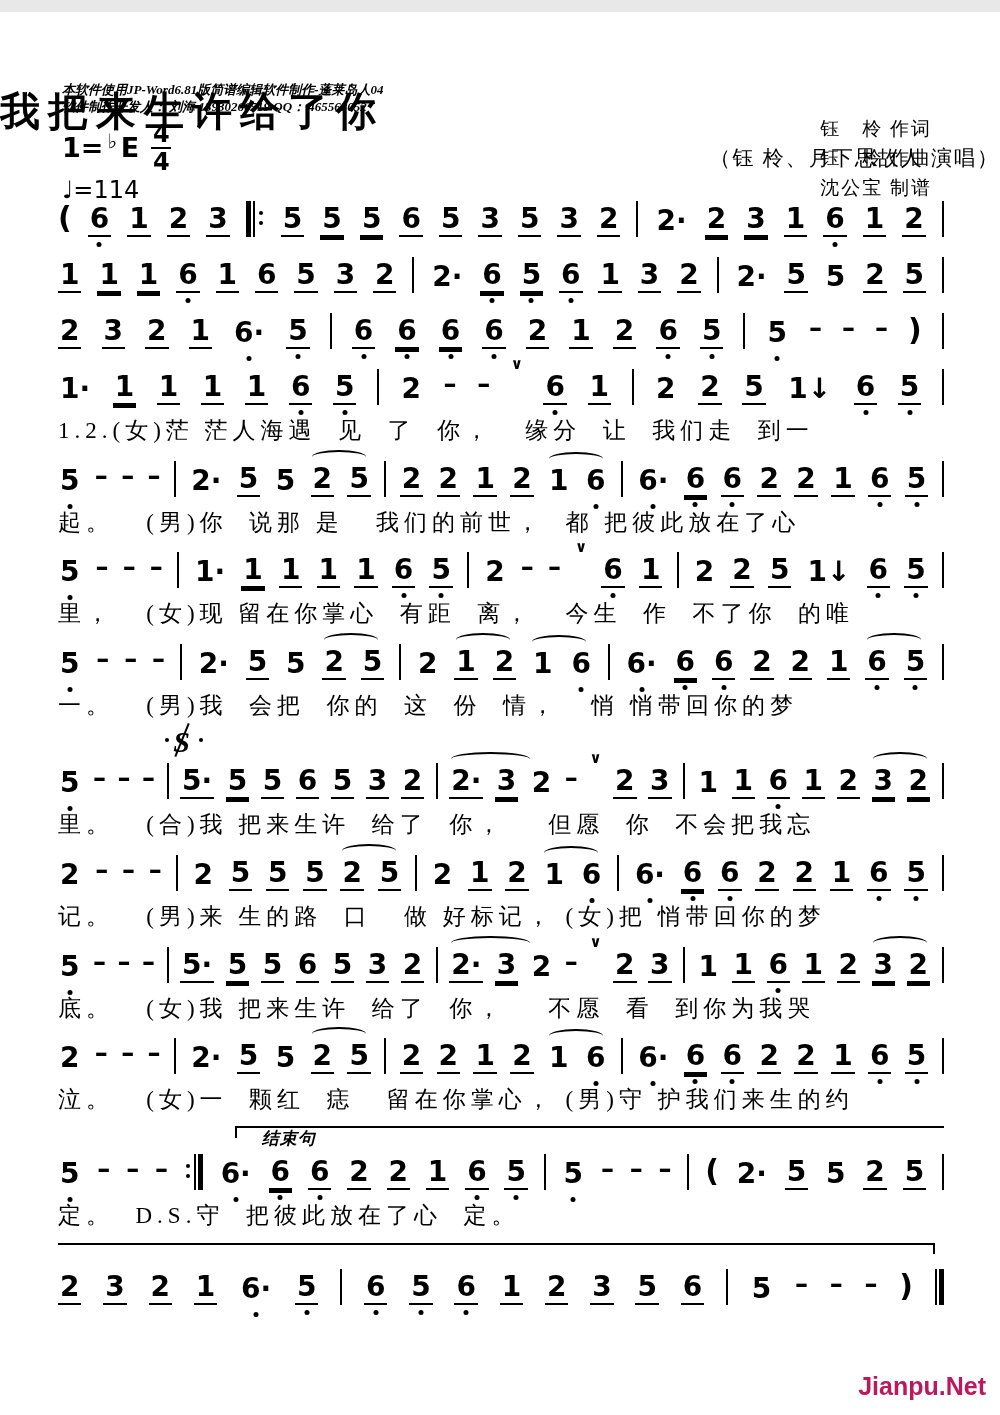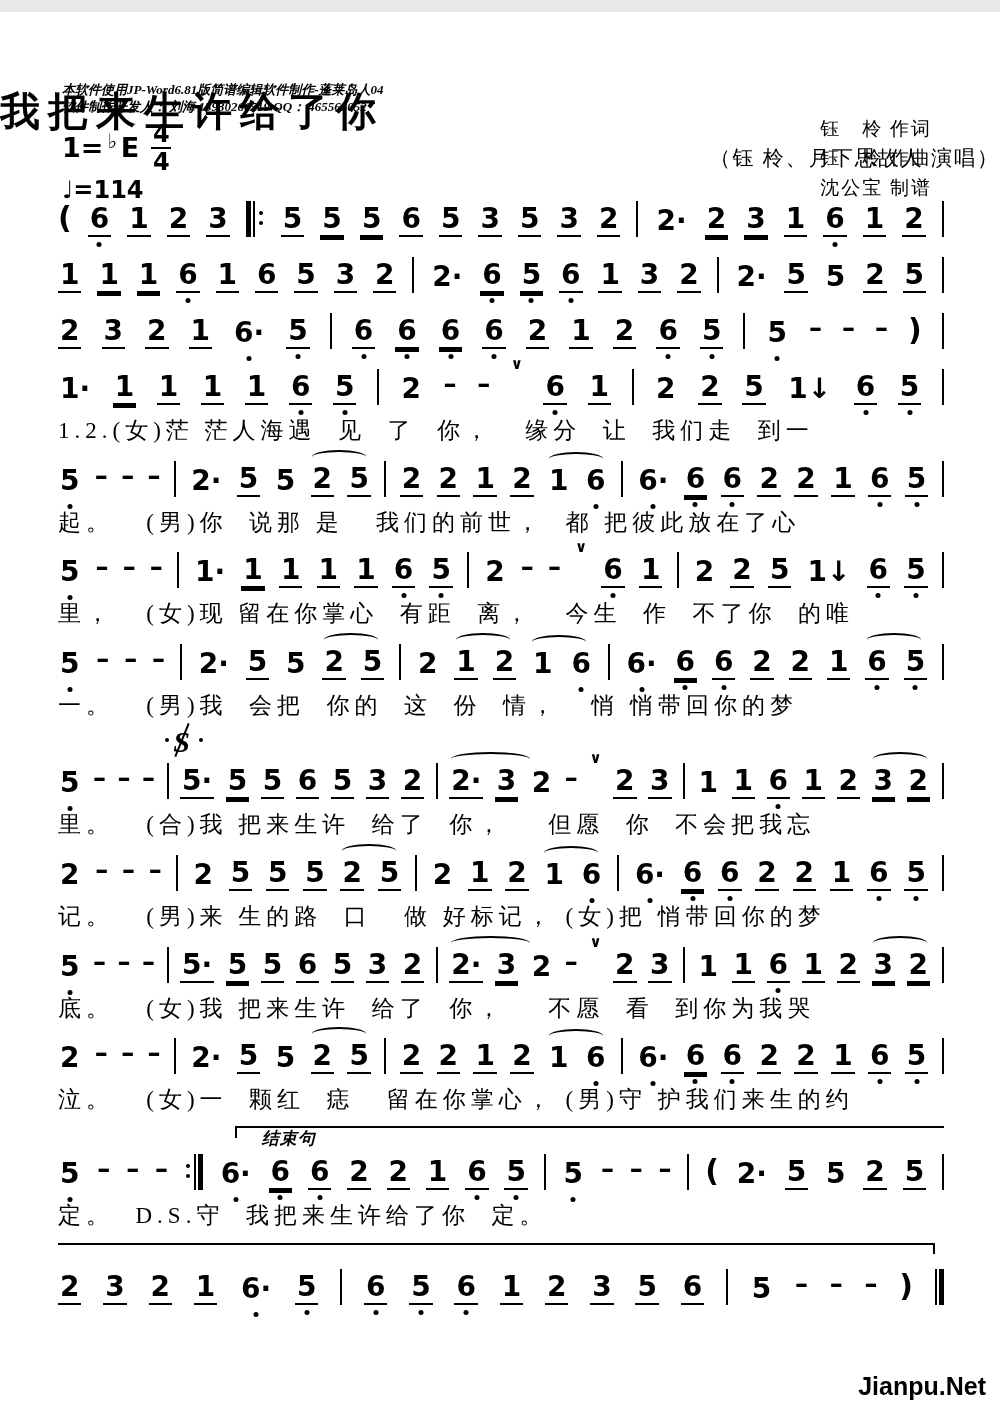--- a/index.html
+++ b/index.html
@@ -7,21 +7,21 @@
         font-family:"Liberation Serif",serif;overflow:hidden;margin:12px auto;}
   
   .head-left{position:absolute;top:70px;left:62px;width:330px;}
   .software{font-style:italic;font-weight:bold;font-size:13px;line-height:1.3;white-space:nowrap;}
   .keyline{margin-top:6px;font-weight:bold;font-size:27px;font-family:"DejaVu Sans",sans-serif;
            display:flex;align-items:center;gap:4px;line-height:1;}
   .keyline .flat{font-size:20px;position:relative;top:-7px;}
   .timesig{display:inline-flex;flex-direction:column;align-items:center;margin-left:8px;
            font-size:24px;line-height:1;font-weight:bold;}
   .timesig .tsline{width:20px;height:2px;background:#000;margin:1px 0;}
-  .tempoline{margin-top:4px;font-weight:bold;font-size:24px;font-family:"DejaVu Sans",sans-serif;line-height:1;}
+  .tempoline{margin-top:4px;font-weight:normal;font-size:24px;font-family:"DejaVu Sans",sans-serif;line-height:1;}
   .title{position:absolute;top:72px;left:0;right:8px;text-align:left;
          font-size:40px;font-weight:bold;letter-spacing:8px;}
   .subtitle{position:absolute;top:132px;left:0;right:0;text-align:right;
             font-size:21px;letter-spacing:2px;}
   .head-right{position:absolute;top:102px;right:68px;text-align:right;
               font-size:19px;line-height:1.55;letter-spacing:2px;}
   
   .score{position:absolute;top:183px;left:58px;right:56px;}
   .music-row{display:flex;justify-content:space-between;align-items:flex-end;
              height:42px;margin-bottom:14px;}
@@ -56,21 +56,21 @@
   .ending-row{position:relative;height:24px;}
   .ending-line{position:absolute;left:20%;right:0;top:2px;border-top:2px solid #000;}
   .ending-tick{position:absolute;left:20%;top:2px;width:2px;height:12px;background:#000;}
   .ending-label{position:absolute;left:23%;top:3px;font:italic bold 17px "Liberation Serif",serif;
                 letter-spacing:1px;}
   .rule-row{position:relative;height:24px;}
   .rule-line{position:absolute;left:0;right:1%;top:4px;border-top:2px solid #000;}
   .rule-tick{position:absolute;right:1%;top:4px;width:2px;height:11px;background:#000;}
   
   .watermark{position:absolute;right:14px;bottom:14px;font-family:"Liberation Sans",sans-serif;
-             font-weight:bold;font-size:25px;color:#000000;letter-spacing:0px;}
+             font-weight:bold;font-size:25px;color:#be185d;letter-spacing:0px;}
 </style>
 </head>
 <body>
 
 <div class="page">
 
   <div class="head-left">
     <div class="software">本软件使用JP-Word6.81版简谱编辑软件制作-蓬莱岛人04</div>
     <div class="software">软件制作开发人： 刘海 13930266519 QQ： 465563052</div>
     <div class="keyline">
@@ -454,21 +454,21 @@
         <span class="dash">–</span>
         <span class="bl"></span>
         <span class="paren">(</span>
         <span class="note">2·</span>
         <span class="note u1">5</span>
         <span class="note">5</span>
         <span class="note u1">2</span>
         <span class="note u1">5</span>
         <span class="bl"></span>
       </div>
-      <div class="lyric-row">定。  D.S.守  我把来生许给了你  定。</div>
+      <div class="lyric-row">定。  D.S.守  把彼此放在了心  定。</div>
       <div class="rule-row">
         <span class="rule-line"></span>
         <span class="rule-tick"></span>
       </div>
       <div class="music-row">
         <span class="note u1">2</span>
         <span class="note u1">3</span>
         <span class="note u1">2</span>
         <span class="note u1">1</span>
         <span class="note">6·<span class="ld"></span></span>

